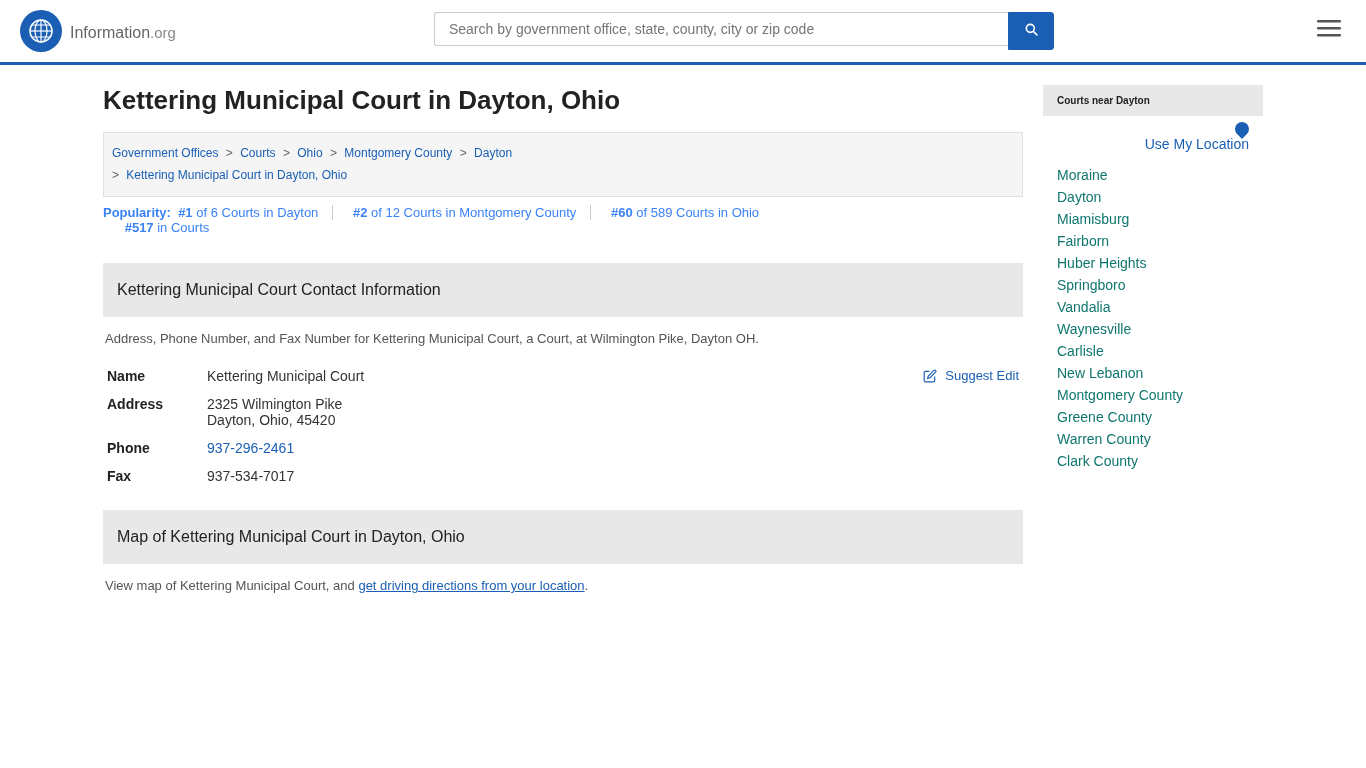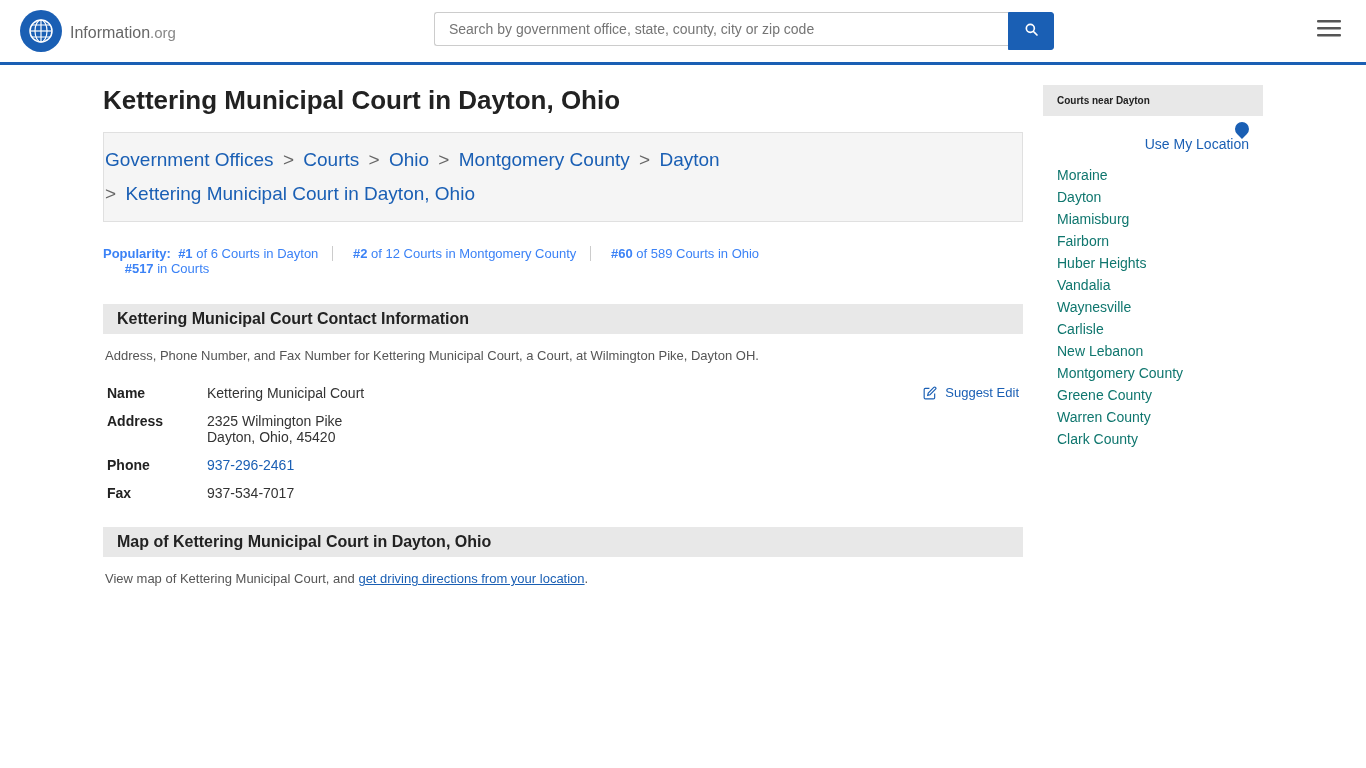--- a/index.html
+++ b/index.html
@@ -96,23 +96,22 @@
       font-size: 26px;
       font-weight: bold;
       color: #222;
       margin-bottom: 16px;
     }
 
     
     .breadcrumb-box {
       background: #f5f5f5;
       border: 1px solid #e0e0e0;
-      padding: 10px 1px;
-      margin-bottom: 16px;
-      font-size: 19px;
+      padding: 10px 8px;
+      font-size: 12px;
       line-height: 1.8;
     }
     .breadcrumb-box a {
       color: #1a5fb4;
       text-decoration: none;
     }
     .breadcrumb-sep {
       margin: 0 4px;
       color: #666;
     }
@@ -128,23 +127,23 @@
     .pop-sep {
       margin: 0 10px;
       color: #ccc;
       border-left: 1px solid #ccc;
       padding-left: 10px;
     }
 
     
     .section-header {
       background: #e8e8e8;
-      padding: 6px 14px;
+      padding: 18px 14px;
       font-size: 16px;
-      font-weight: bold;
+      font-weight: normal;
       color: #222;
       margin-bottom: 14px;
     }
 
     
     .contact-desc {
       font-size: 13px;
       color: #555;
       margin-bottom: 16px;
       padding: 0 2px;
@@ -357,20 +356,21 @@
     <div class="use-location">
       <span class="location-pin"></span>
       <a href="#">Use My Location</a>
     </div>
     <ul class="sidebar-list">
       <li><a href="#">Moraine</a></li>
       <li><a href="#">Dayton</a></li>
       <li><a href="#">Miamisburg</a></li>
       <li><a href="#">Fairborn</a></li>
       <li><a href="#">Huber Heights</a></li>
+      <li><a href="#">Springboro</a></li>
       <li><a href="#">Vandalia</a></li>
       <li><a href="#">Waynesville</a></li>
       <li><a href="#">Carlisle</a></li>
       <li><a href="#">New Lebanon</a></li>
       <li><a href="#">Montgomery County</a></li>
       <li><a href="#">Greene County</a></li>
       <li><a href="#">Warren County</a></li>
       <li><a href="#">Clark County</a></li>
     </ul>
   </aside>

